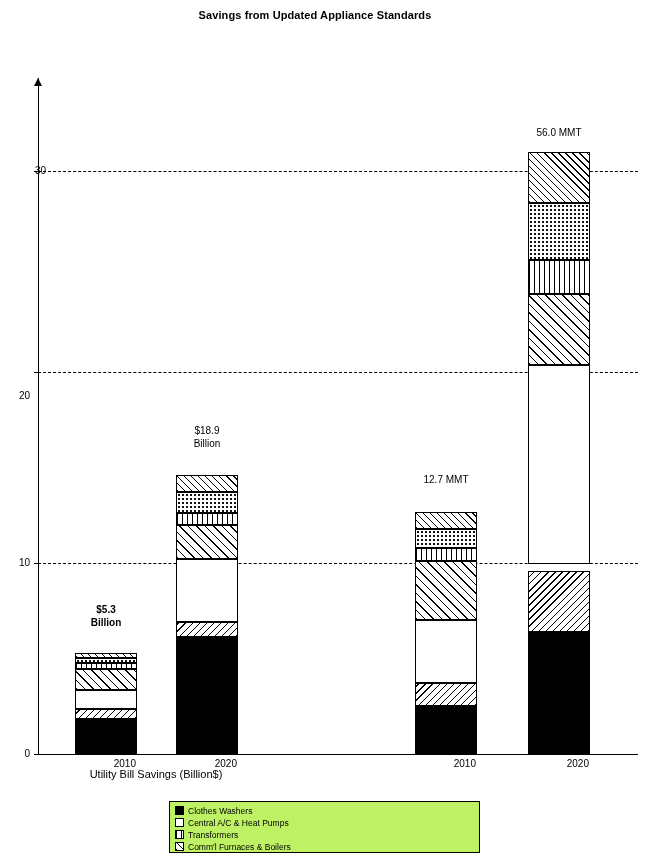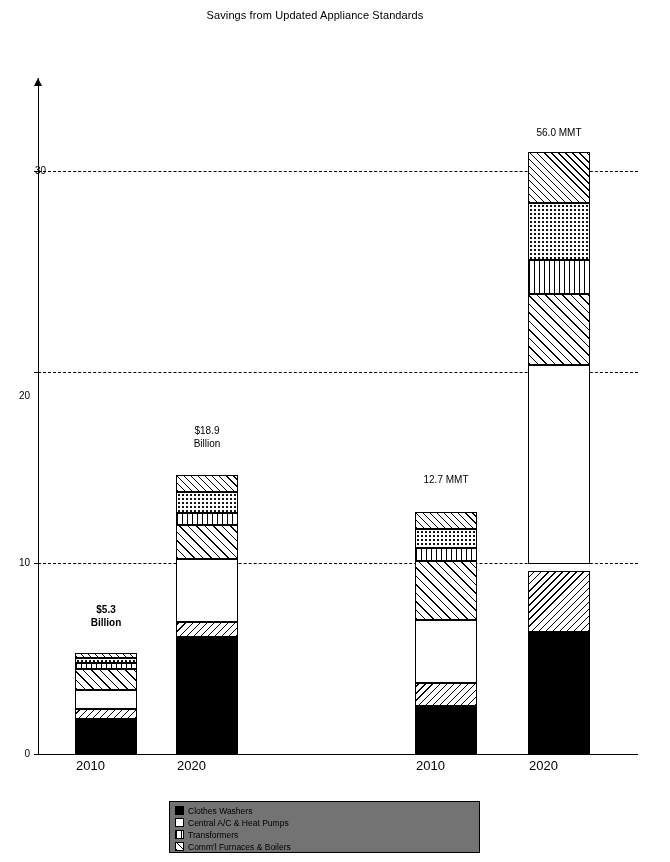--- a/index.html
+++ b/index.html
@@ -5,21 +5,21 @@
   html,body{margin:0;padding:0;}
   body{
     width:670px;height:862px;background:#ffffff;
     font-family:"Liberation Sans", sans-serif;
     color:#000;overflow:hidden;position:relative;
   }
   #chart-root{position:absolute;inset:0;}
 
   .title{
     position:absolute;top:9px;left:0;width:630px;text-align:center;
-    font-size:11px;font-weight:normal;letter-spacing:0.1px;
+    font-size:11px;font-weight:bold;letter-spacing:0.1px;
   }
 
   
   .axis-v{position:absolute;left:38px;top:78px;width:1px;height:676px;background:#000;}
   .axis-v-cap{position:absolute;left:34px;top:78px;width:0;height:0;
     border-left:4px solid transparent;border-right:4px solid transparent;border-bottom:8px solid #000;}
   .axis-h{position:absolute;left:38px;top:754px;width:600px;height:1px;background:#000;}
 
   .gridline{position:absolute;left:38px;height:0;border-top:1px dashed #000;width:600px;}
   .ytick-label{position:absolute;font-size:10px;text-align:right;width:26px;}
@@ -49,27 +49,27 @@
     background-color:#fff;
     background-image:repeating-linear-gradient(45deg,#000 0 1px,#fff 1px 6px),
                      repeating-linear-gradient(-45deg,#000 0 1px,#fff 1px 6px);
   }
   .p-vert{
     background-color:#fff;
     background-image:repeating-linear-gradient(90deg,#000 0 1px,#fff 1px 5px);
   }
 
   .bar-total{position:absolute;font-size:10px;text-align:center;line-height:13px;}
-  .xtick{position:absolute;font-size:13px;text-align:left;}
+  .xtick{position:absolute;font-size:10px;text-align:right;}
   .group-label{position:absolute;font-size:11px;text-align:center;}
 
   
   .legend{
     position:absolute;left:169px;top:801px;width:311px;height:52px;
-    border:1px solid #000;box-sizing:border-box;background:#737373;
+    border:1px solid #000;box-sizing:border-box;background:#bef264;
     padding:3px 4px 0 4px;
   }
   .legend-col{position:absolute;top:3px;}
   .legend-col.c1{left:5px;width:152px;}
   .legend-col.c2{left:160px;width:150px;}
   .legend-item{display:flex;align-items:center;height:11.5px;margin-bottom:0.5px;}
   .swatch{width:9px;height:9px;border:1px solid #000;box-sizing:border-box;margin-right:4px;flex:none;}
   .legend-text{font-size:8.5px;white-space:nowrap;line-height:10px;}
 </style>
 </head>
@@ -120,20 +120,21 @@
     <div class="seg p-vert" style="bottom:229px;height:12px;"></div>
     <div class="seg p-dots" style="bottom:241px;height:21px;"></div>
     <div class="seg p-fwd" style="bottom:262px;height:17px;"></div>
   </div>
   <div class="bar-total" style="left:157px;top:424px;width:100px;">
     <div>$18.9</div>
     <div>Billion</div>
   </div>
   <div class="xtick" style="left:177px;top:758px;width:60px;">2020</div>
 
+  <div class="group-label" style="left:36px;top:768px;width:240px;">Utility Bill Savings (Billion$)</div>
 
   <div class="bar" style="left:415px;width:62px;top:512px;height:242px;">
     <div class="seg p-solid" style="bottom:0px;height:48px;"></div>
     <div class="seg p-back" style="bottom:48px;height:23px;"></div>
     <div class="seg p-blank" style="bottom:71px;height:63px;"></div>
     <div class="seg p-cross" style="bottom:134px;height:59px;"></div>
     <div class="seg p-vert" style="bottom:193px;height:13px;"></div>
     <div class="seg p-dots" style="bottom:206px;height:19px;"></div>
     <div class="seg p-fwd" style="bottom:225px;height:17px;"></div>
   </div>

